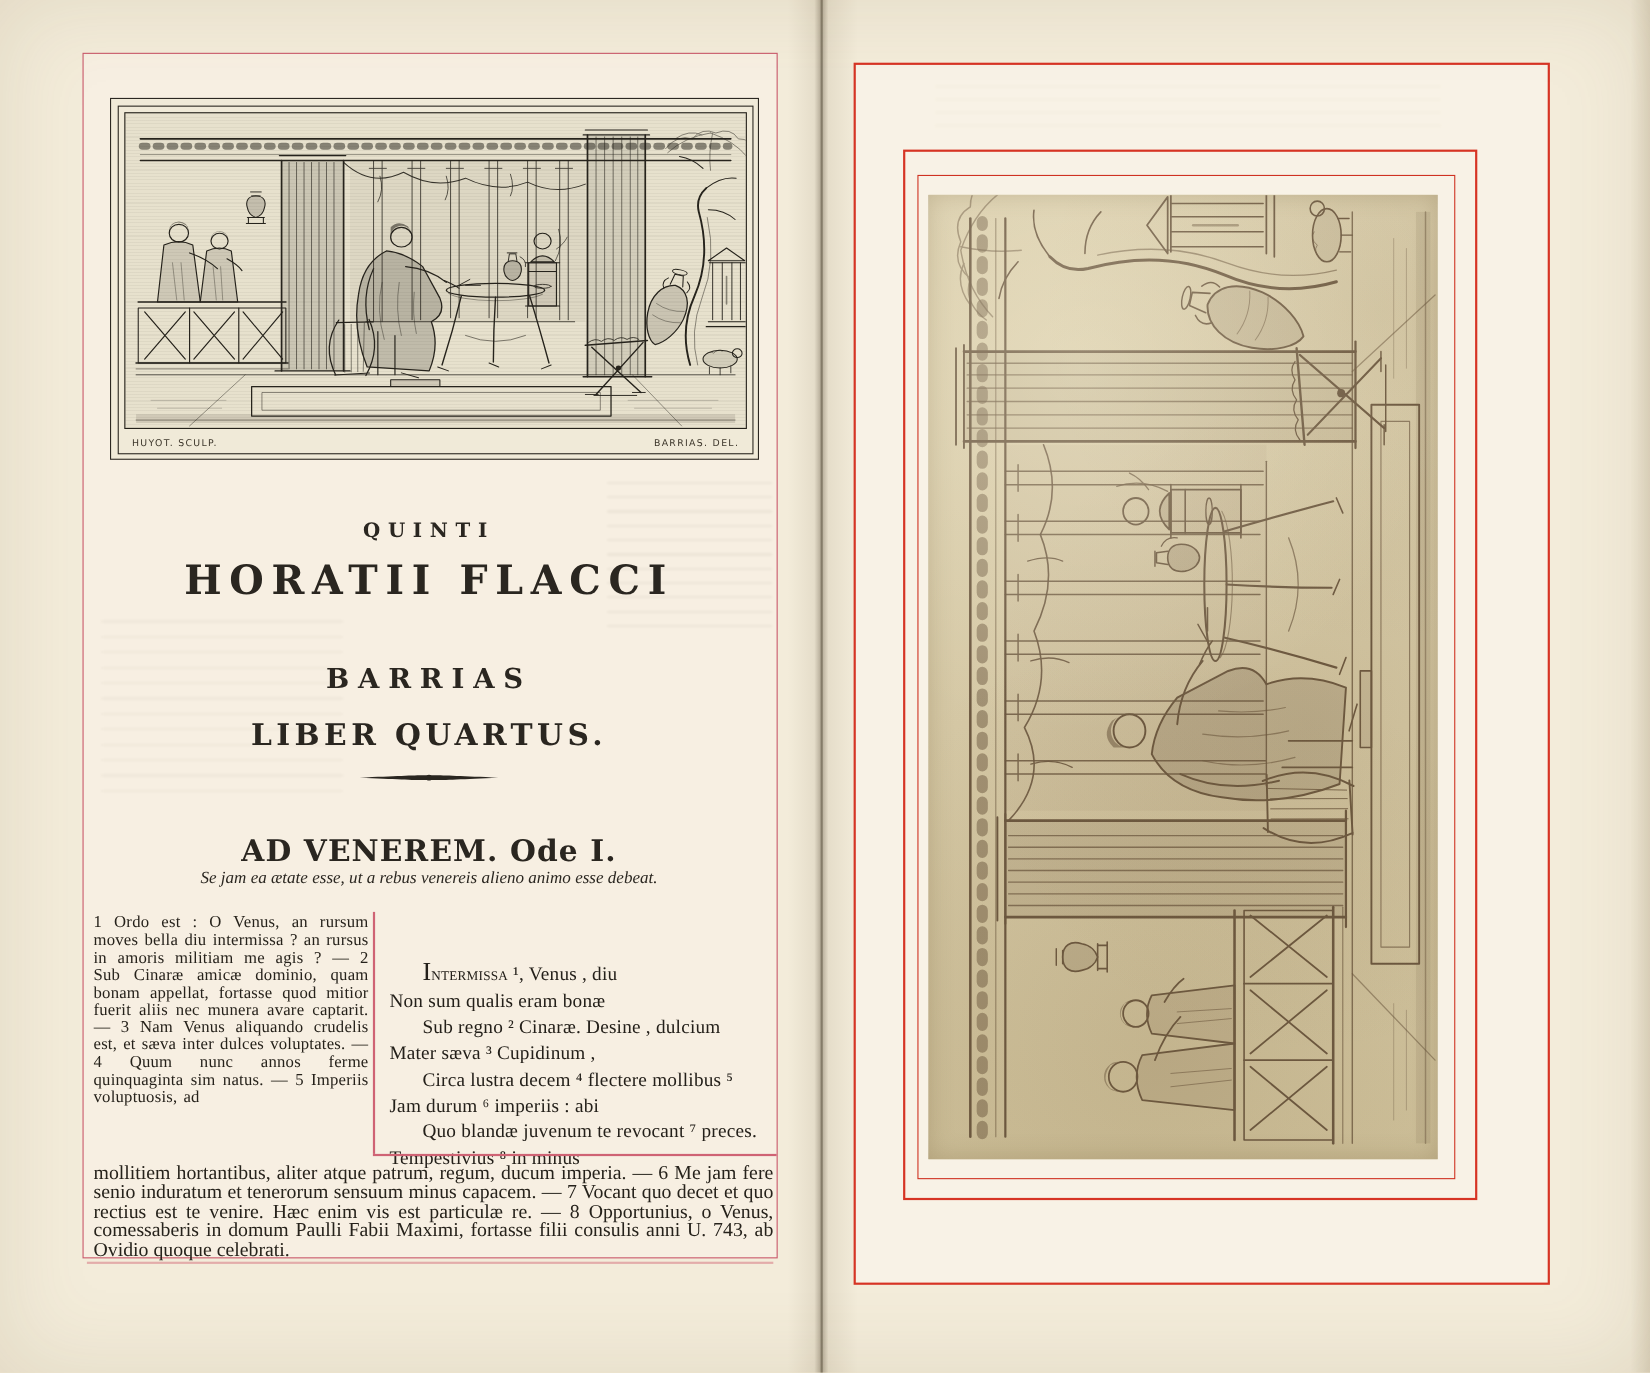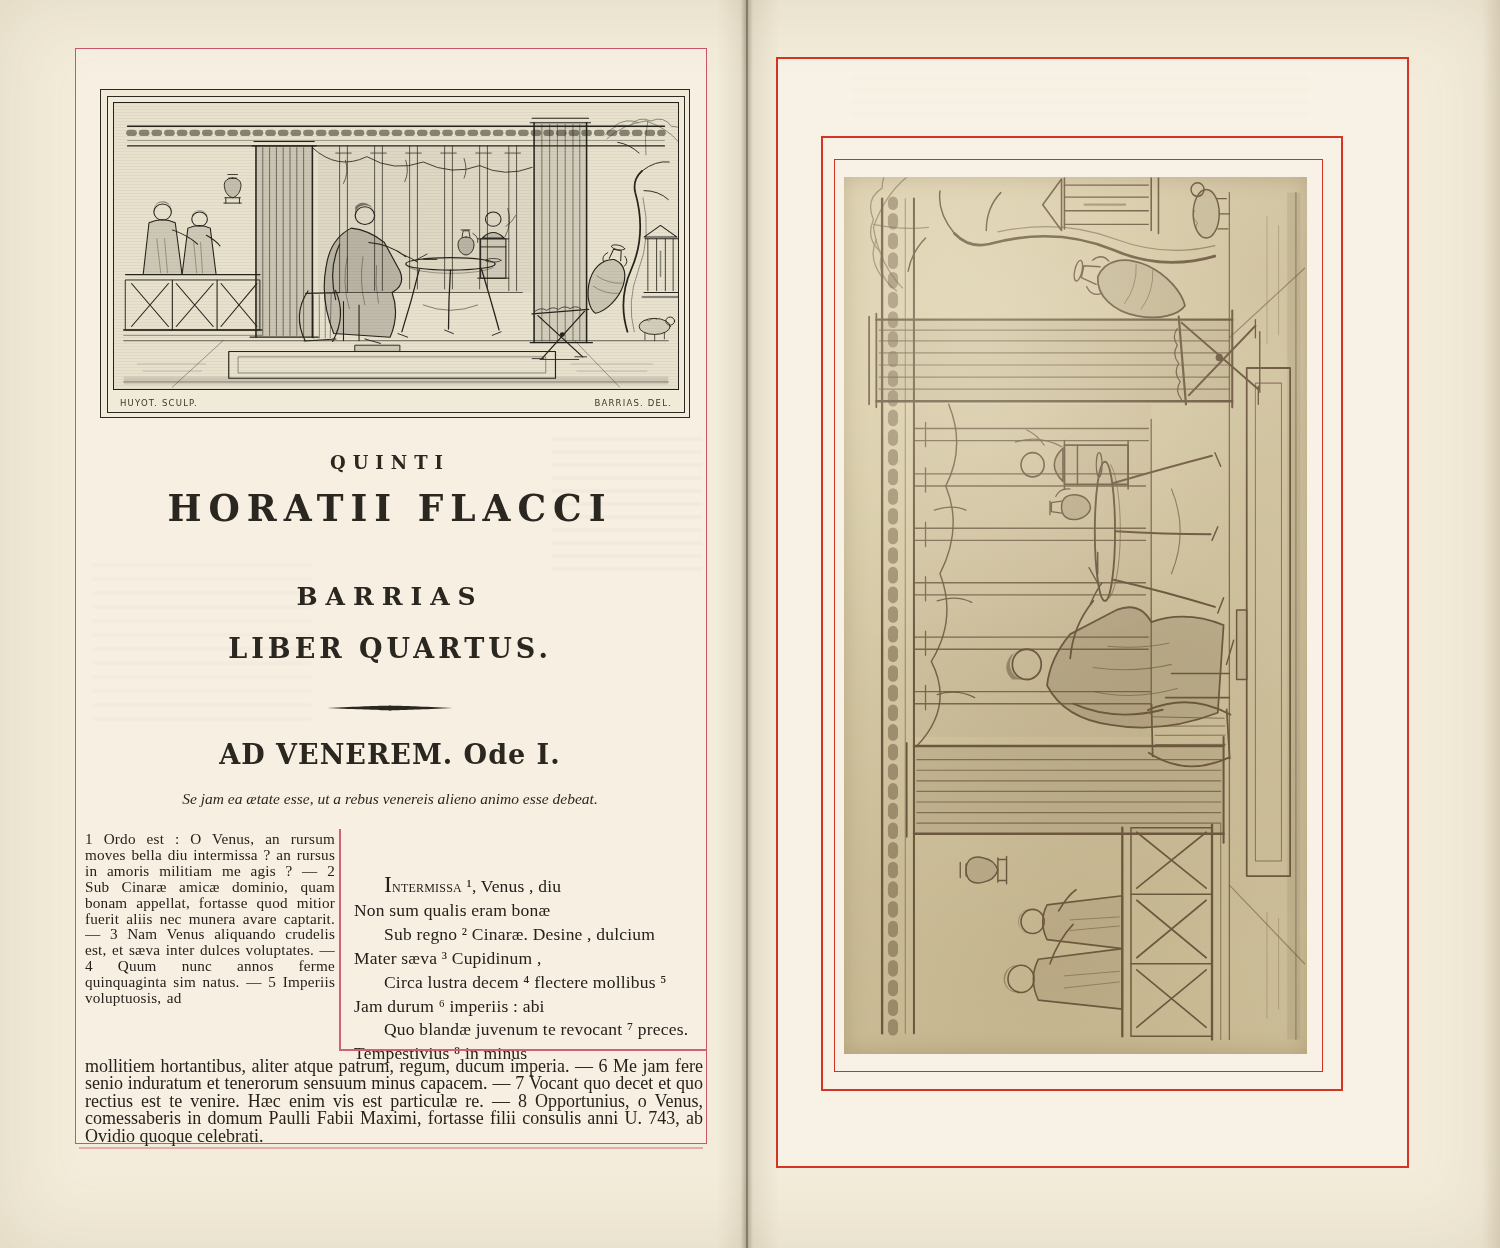--- a/index.html
+++ b/index.html
@@ -29,21 +29,21 @@
   .engraving-art{position:absolute;left:5px;top:5px;right:5px;bottom:22px;
     background:#e7e1cd;border:1.5px solid #232019;overflow:hidden;color:#26231c;}
   .engraving-art:after{content:"";position:absolute;inset:0;
     background:repeating-linear-gradient(0deg,rgba(45,42,34,.05) 0 1px,transparent 1px 3px);}
   .art-svg{position:absolute;inset:0;width:100%;height:100%;}
   .engraving-caption{position:absolute;bottom:4px;font-size:8.5px;letter-spacing:1.2px;
     color:#3d372b;font-family:"DejaVu Sans", sans-serif;}
   .cap-l{left:12px;} .cap-r{right:12px;}
 
   .titleblock{position:absolute;left:80px;width:620px;text-align:center;
-    font-family:"DejaVu Serif", serif;font-weight:bold;color:#2a2620;}
+    font-family:"DejaVu Serif", serif;font-weight:bold;color:#2a2620;margin-top:20px;}
   .t-quinti{top:452px;font-size:18px;letter-spacing:7px;}
   .t-author{top:487px;font-size:36px;letter-spacing:7px;transform:scaleY(1.02);}
   .t-carminum{top:582px;font-size:25px;letter-spacing:8px;}
   .t-liber{top:633px;font-size:27px;letter-spacing:4px;}
   .ornament{position:absolute;left:80px;top:699px;width:620px;text-align:center;}
   .t-ode{top:739px;font-size:27px;letter-spacing:1px;}
   .t-arg{position:absolute;left:80px;top:790px;width:620px;text-align:center;
     font-style:italic;font-size:15.5px;color:#2a2620;}
 
   .notes{position:absolute;left:85px;top:831px;width:250px;height:222px;

